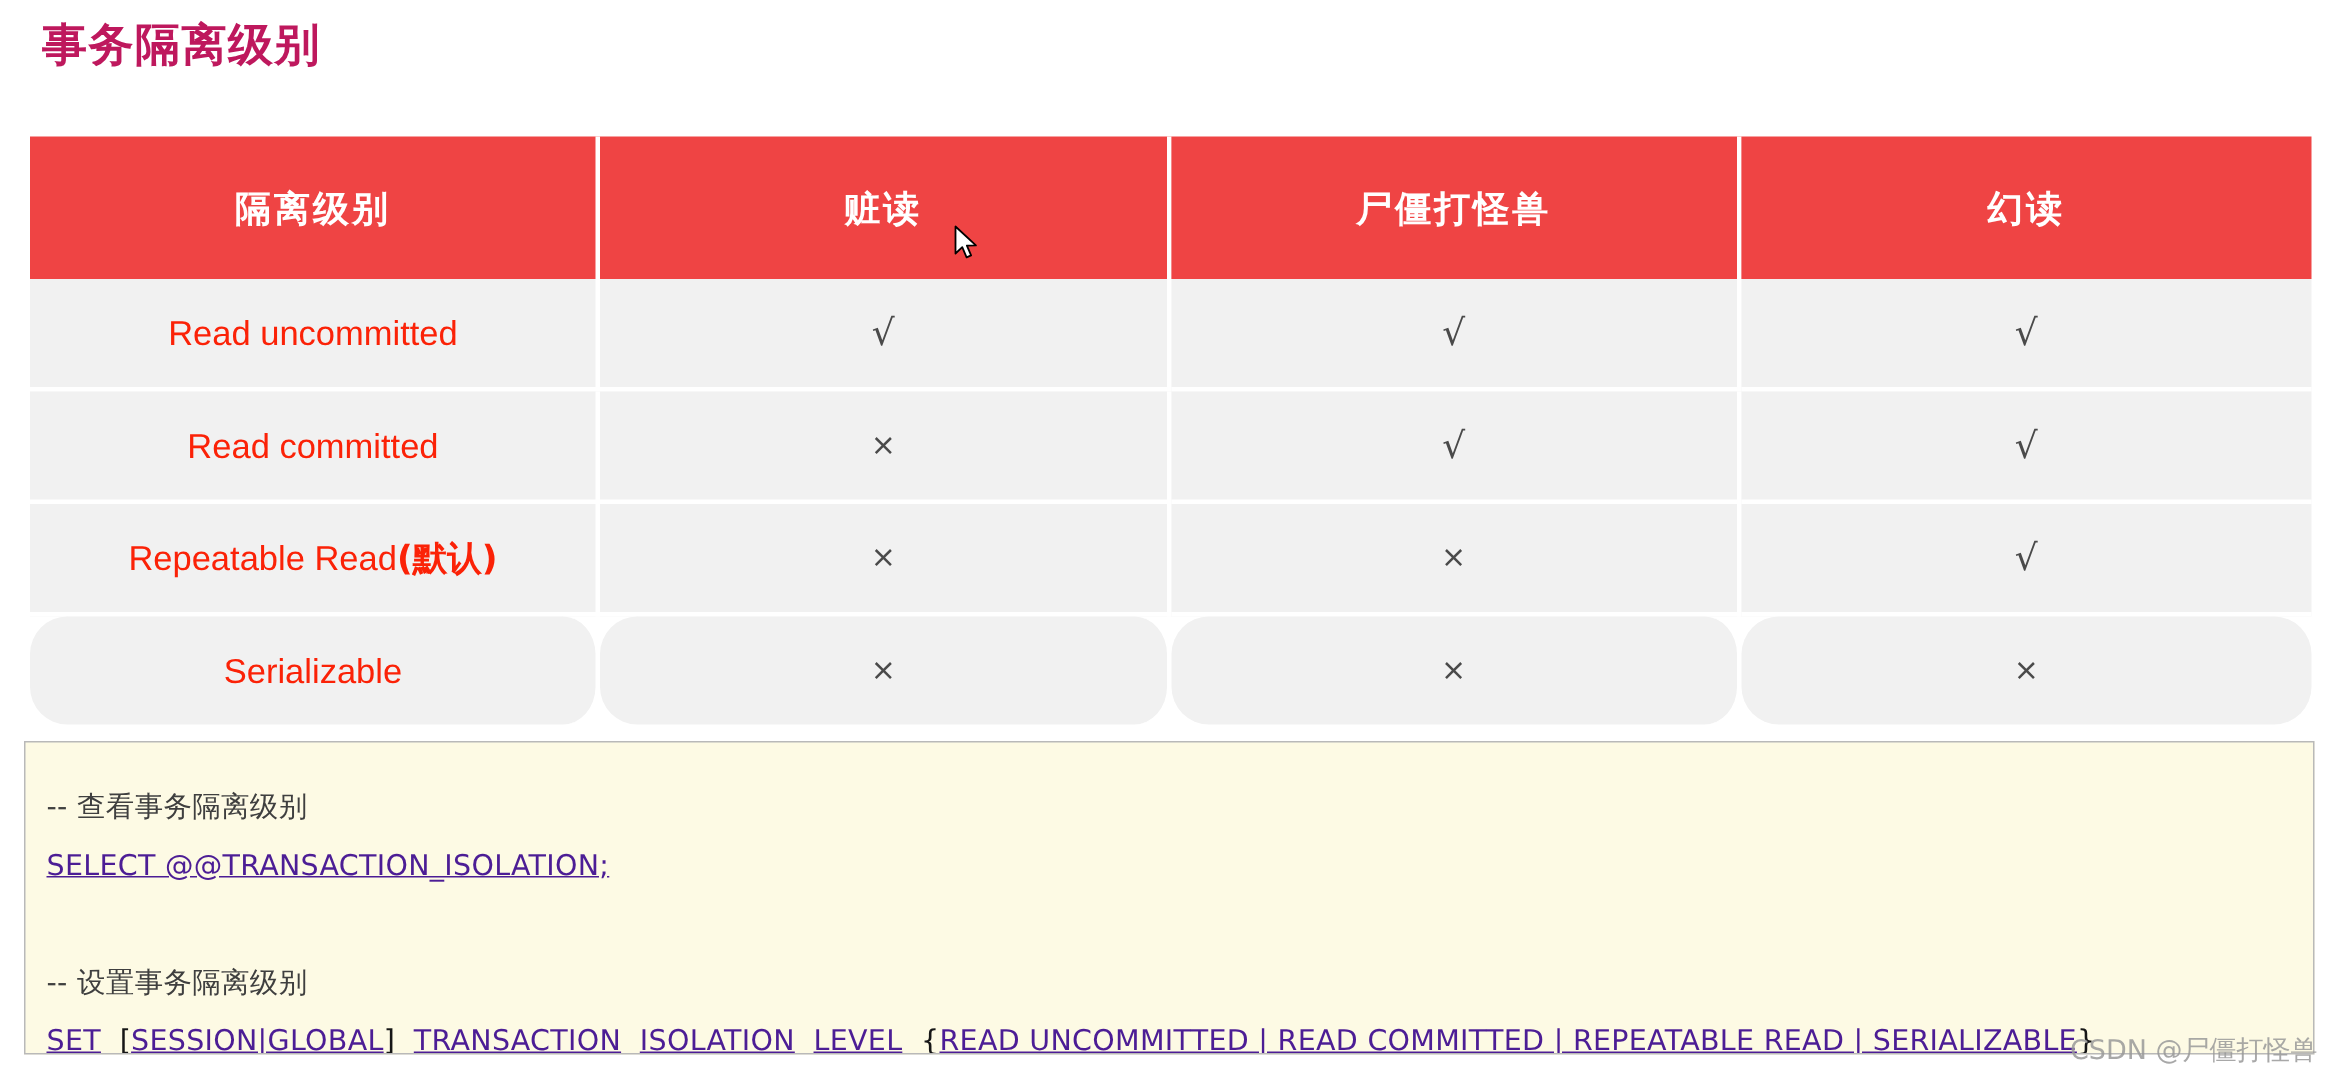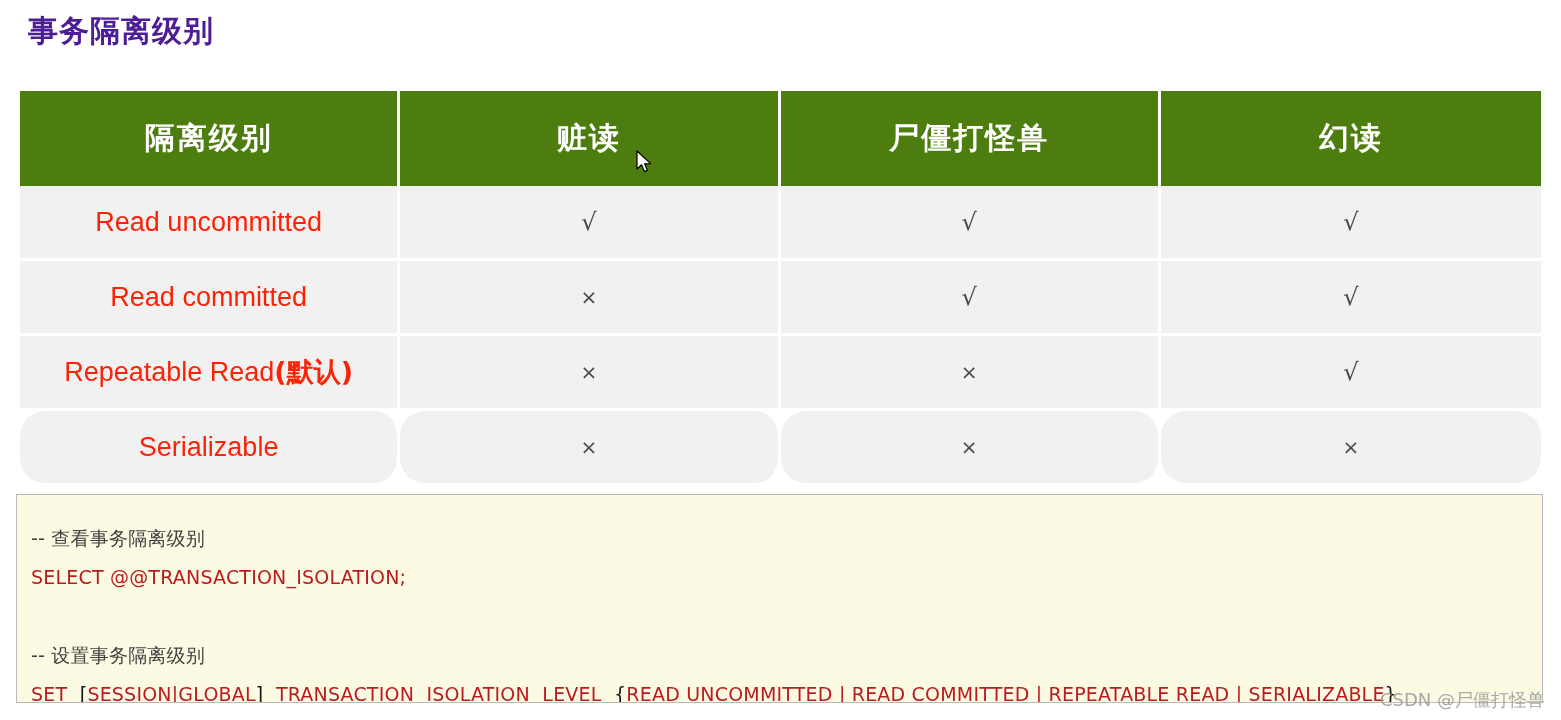--- a/index.html
+++ b/index.html
@@ -15,21 +15,21 @@
     position: relative;
   }
 
   
   .page-title {
     position: absolute;
     left: 28px;
     top: 10px;
     font-size: 30px;
     font-weight: bold;
-    color: #4c1d95;
+    color: #be185d;
     letter-spacing: 1px;
     line-height: 42px;
     white-space: nowrap;
   }
 
   
   .iso-table {
     position: absolute;
     left: 20px;
     top: 91px;
@@ -40,42 +40,42 @@
   }
   .iso-table th,
   .iso-table td {
     padding: 0;
     margin: 0;
     text-align: center;
     vertical-align: middle;
   }
   .iso-table thead th {
     height: 95px;
-    background: #4d7c0f;
+    background: #ef4444;
     color: #ffffff;
-    font-size: 30px;
+    font-size: 24px;
     font-weight: bold;
     letter-spacing: 2px;
     border-right: 3px solid #ffffff;
     position: relative;
   }
   .iso-table thead th:last-child { border-right: none; }
 
   .iso-table tbody td {
     height: 72px;
     background: #f1f1f1;
     border-right: 3px solid #ffffff;
     border-bottom: 3px solid #ffffff;
   }
   .iso-table tbody td:last-child { border-right: none; }
   .iso-table tbody tr:last-child td { border-bottom: none; border-radius: 25px; }
 
   .level-name {
     color: #fb2207;
-    font-size: 27px;
+    font-size: 23px;
     font-weight: normal;
     white-space: nowrap;
   }
   .level-name .cn-note {
     font-weight: bold;
     font-family: "DejaVu Sans", sans-serif;
     margin-top: 24px;
   }
   .mark {
     color: #4a4a4a;
@@ -112,21 +112,21 @@
   }
   .code-line {
     font-family: "DejaVu Sans", "Liberation Sans", sans-serif;
     font-size: 19px;
     line-height: 39px;
     white-space: nowrap;
     letter-spacing: 0.2px;
   }
   .code-line.blank { color: transparent; }
   .cmt { color: #3f3f3f; }
-  .kw  { color: #b91c1c; }
+  .kw  { color: #4c1d95; text-decoration: underline; }
   .pun { color: #161616; }
 
   
   .watermark {
     position: absolute;
     right: 16px;
     bottom: 8px;
     font-size: 18px;
     color: #9a9a9a;
     font-family: "DejaVu Sans", sans-serif;

